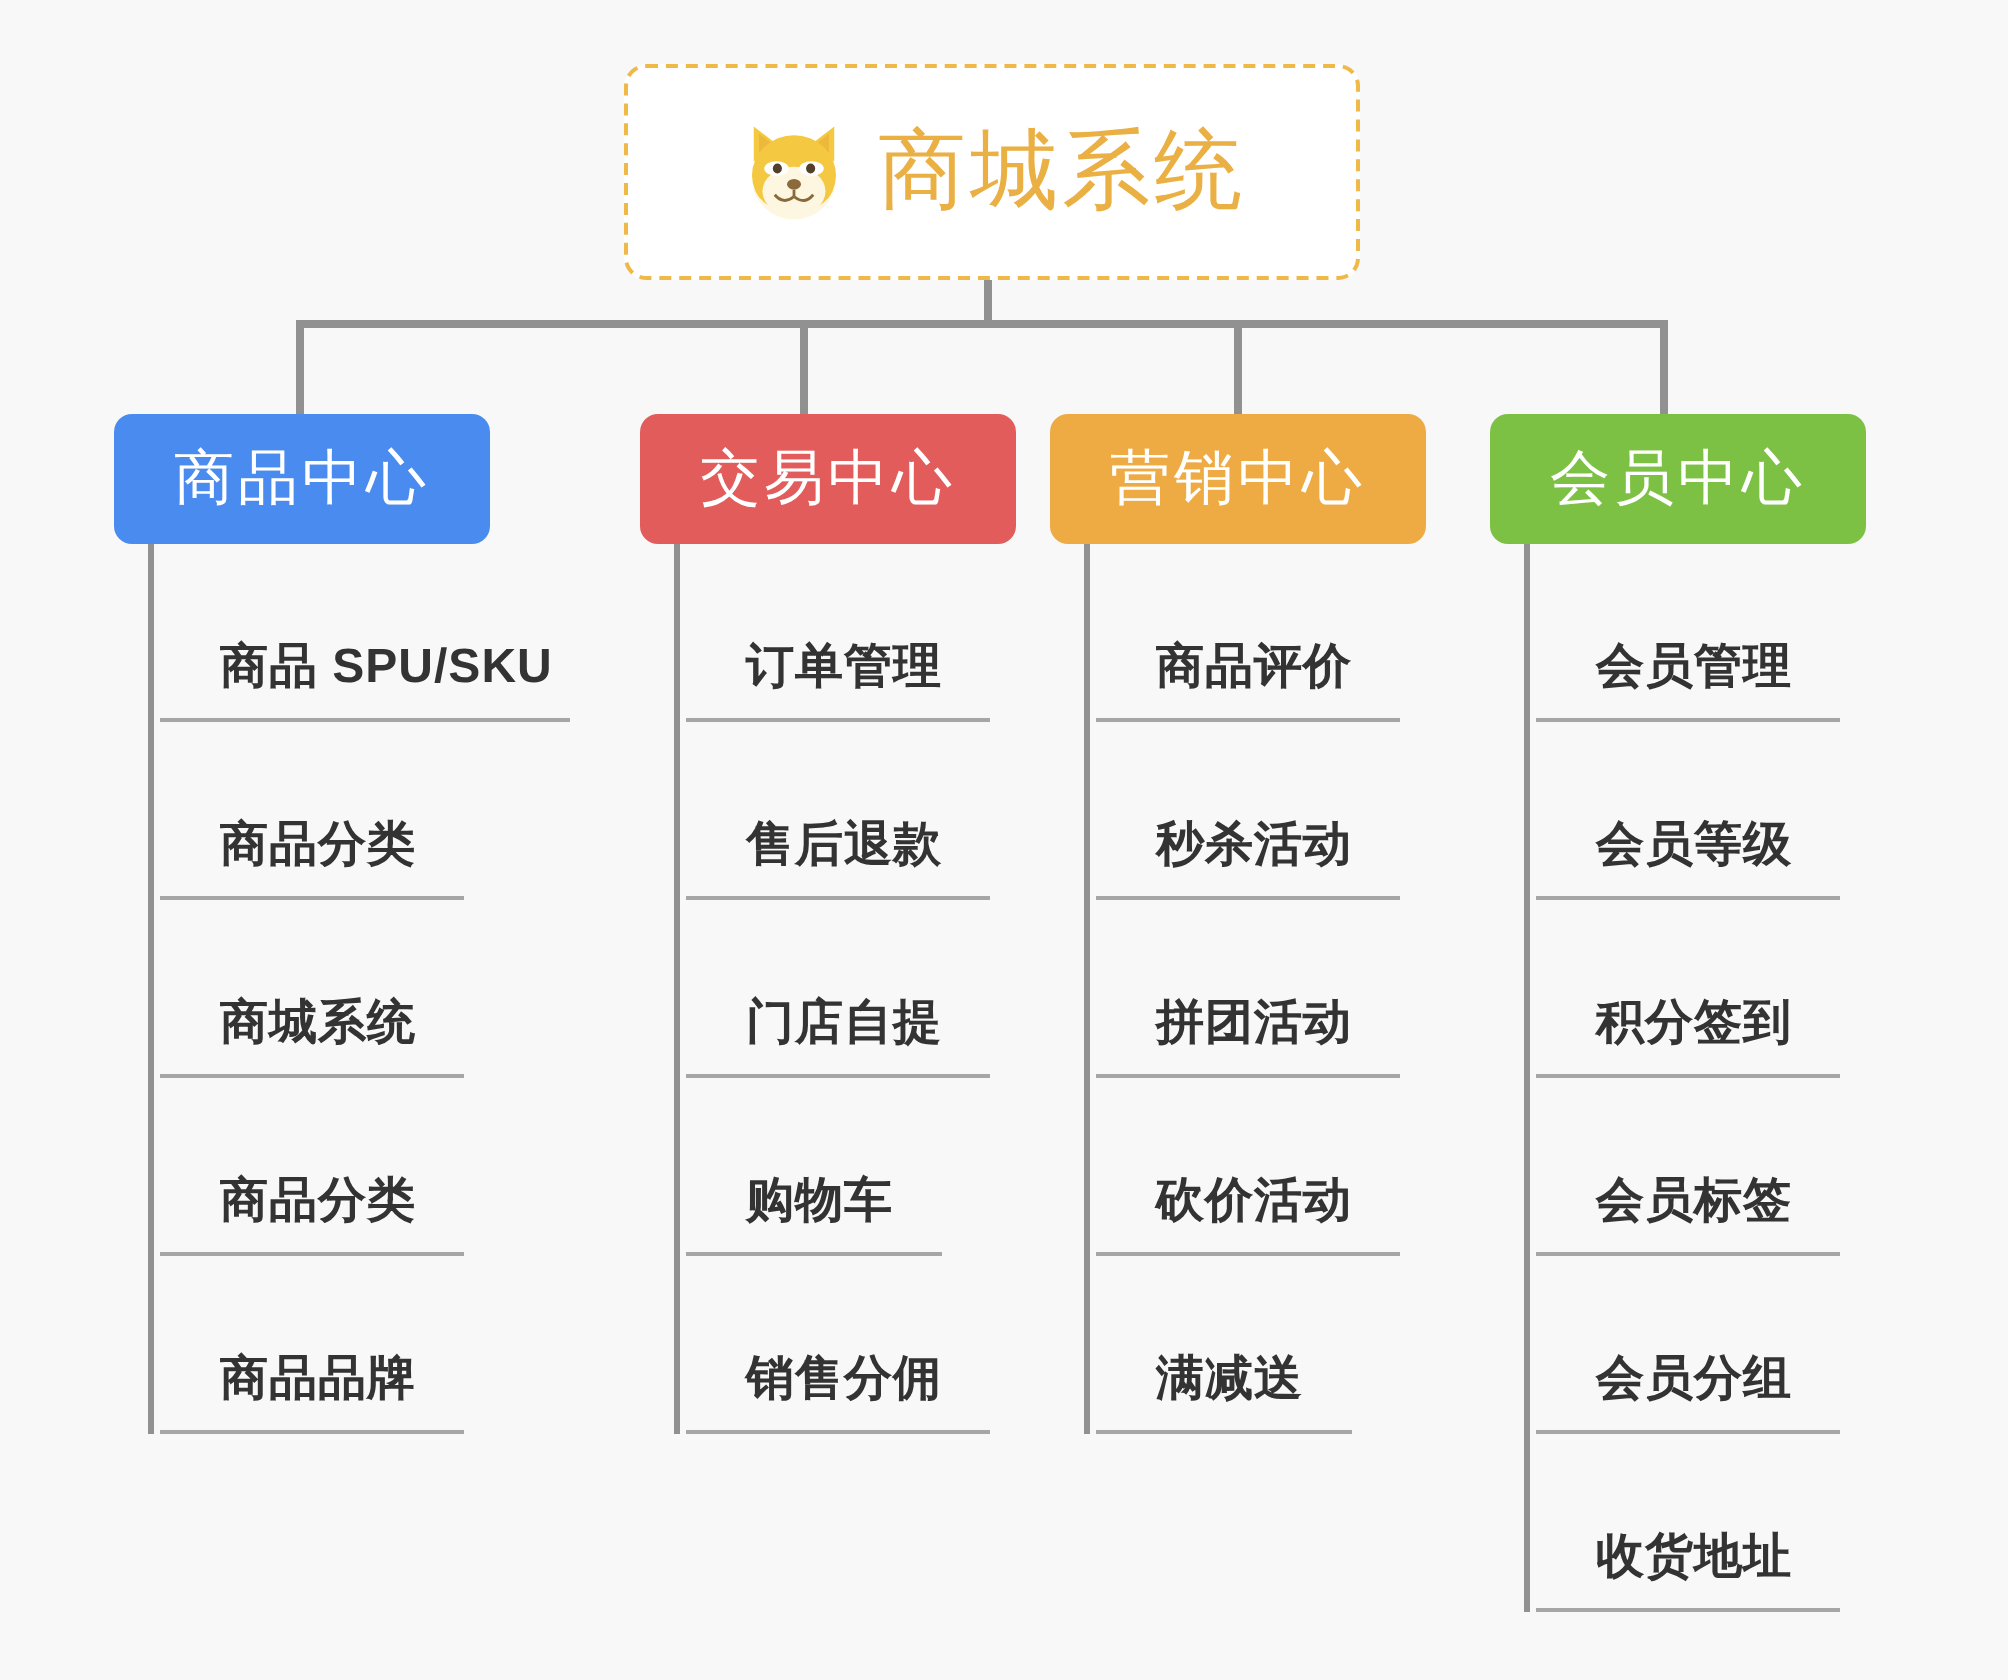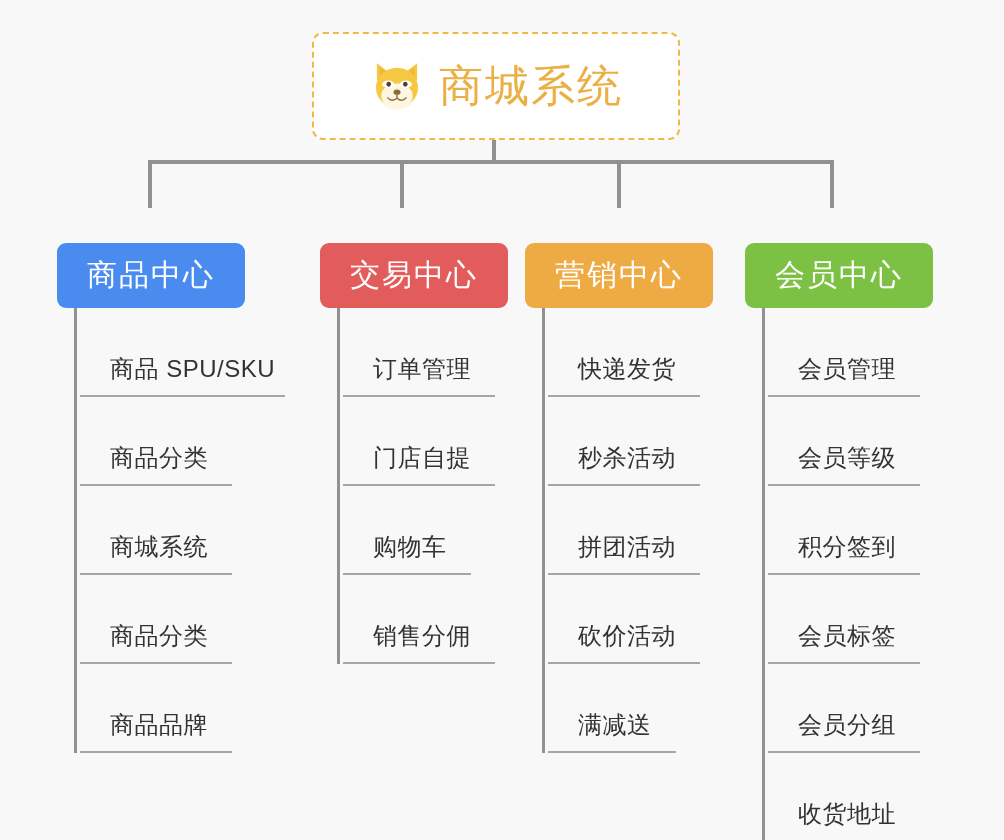--- a/index.html
+++ b/index.html
@@ -82,21 +82,20 @@
   .cat-box {
     height: 65px;
     border-radius: 9px;
     display: flex;
     align-items: center;
     justify-content: center;
     color: #ffffff;
     font-size: 30px;
     letter-spacing: 2px;
     box-sizing: border-box;
-    margin-top: 36px;
   }
 
   .leaf-list {
     position: relative;
     margin-left: 17px;
     padding-left: 3px;
     border-left: 3px solid #919191;
     margin-top: 0;
   }
   .leaf {
@@ -105,20 +104,21 @@
     box-sizing: border-box;
   }
   .leaf-label {
     position: absolute;
     left: 30px;
     bottom: 12px;
     font-size: 24px;
     color: #333333;
     white-space: nowrap;
     letter-spacing: 0.5px;
+    font-weight: bold;
   }
   .leaf-rule {
     position: absolute;
     left: 0;
     bottom: 0;
     height: 2px;
     background: #a6a6a6;
   }
 </style>
 </head>
@@ -185,41 +185,45 @@
   <div class="column" style="left:320px;">
     <div class="cat-box" style="background: rgb(227, 92, 92);">
       <span>交易中心</span>
     </div>
     <div class="leaf-list" style="border-left-color: rgb(145, 145, 145);">
       <div class="leaf">
           <span class="leaf-label">订单管理</span>
           <span class="leaf-rule" style="width: 152px; background: rgb(166, 166, 166);"></span>
         </div>
       <div class="leaf">
+          <span class="leaf-label">售后退款</span>
+          <span class="leaf-rule" style="width: 152px; background: rgb(166, 166, 166);"></span>
+        </div>
+      <div class="leaf">
           <span class="leaf-label">门店自提</span>
           <span class="leaf-rule" style="width: 152px; background: rgb(166, 166, 166);"></span>
         </div>
       <div class="leaf">
           <span class="leaf-label">购物车</span>
           <span class="leaf-rule" style="width: 128px; background: rgb(166, 166, 166);"></span>
         </div>
       <div class="leaf">
           <span class="leaf-label">销售分佣</span>
           <span class="leaf-rule" style="width: 152px; background: rgb(166, 166, 166);"></span>
         </div>
     </div>
   </div>
 
   <div class="column" style="left:525px;">
     <div class="cat-box" style="background: rgb(238, 171, 68); text-align: center;">
       <span>营销中心</span>
     </div>
     <div class="leaf-list" style="border-left-color: rgb(145, 145, 145);">
       <div class="leaf">
-          <span class="leaf-label">快递发货</span>
+          <span class="leaf-label">商品评价</span>
           <span class="leaf-rule" style="width: 152px; background: rgb(166, 166, 166);"></span>
         </div>
       <div class="leaf">
           <span class="leaf-label">秒杀活动</span>
           <span class="leaf-rule" style="width: 152px; background: rgb(166, 166, 166);"></span>
         </div>
       <div class="leaf">
           <span class="leaf-label">拼团活动</span>
           <span class="leaf-rule" style="width: 152px; background: rgb(166, 166, 166);"></span>
         </div>

